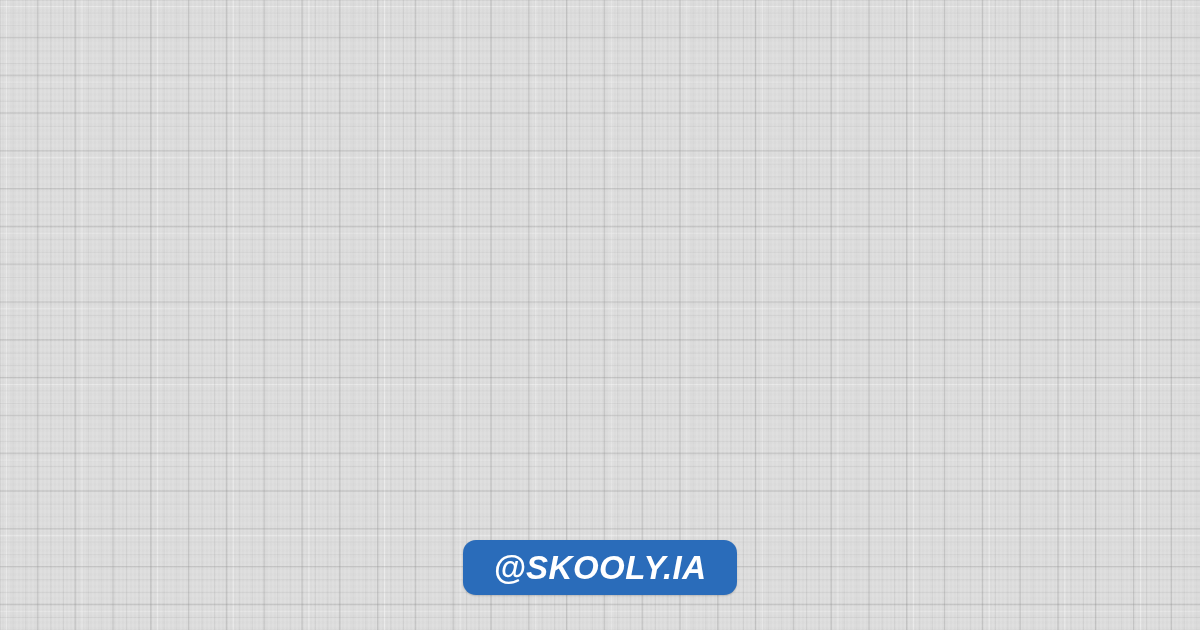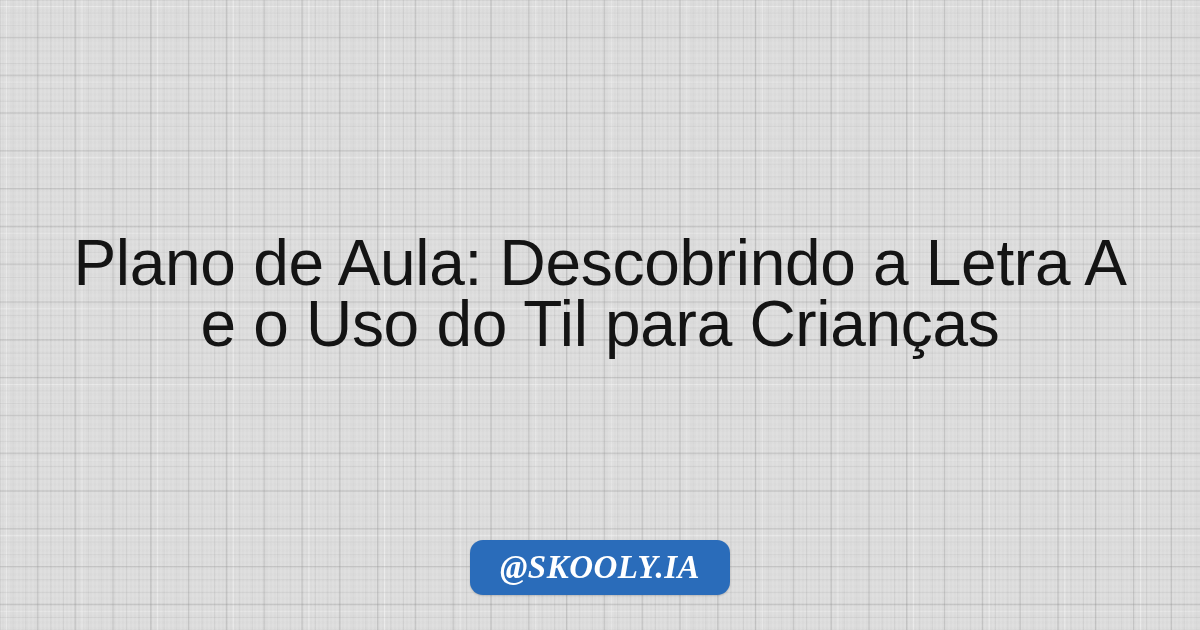--- a/index.html
+++ b/index.html
@@ -105,42 +105,38 @@
     display: inline-flex;
     align-items: center;
     justify-content: center;
     height: 55px;
     padding: 0 30px;
     border-radius: 13px;
     background: #2a6cba;
     box-shadow: 0 1px 2px rgba(0,0,0,0.18);
   }
   .handle-badge .handle-text {
-    font-family: Liberation Serif, serif;
+    font-family: Liberation Sans, sans-serif;
     font-weight: 700;
     font-style: italic;
     font-size: 33px;
     line-height: 1;
     letter-spacing: 0.5px;
     color: #ffffff;
     white-space: nowrap;
   }
 </style>
 </head>
 <body>
 
 <div class="og-card">
 
   <div class="grid-bg"></div>
   <div class="grid-noise"></div>
 
-  <div class="title-wrap">
-    <h1 class="og-title">Plano de Aula: Descobrindo a Letra A
-e o Uso do Til para Crianças</h1>
-  </div>
 
   <div class="badge-wrap">
     <div class="handle-badge">
       <span class="handle-text">@SKOOLY.IA</span>
     </div>
   </div>
 
 </div>
 
 </body></html>

